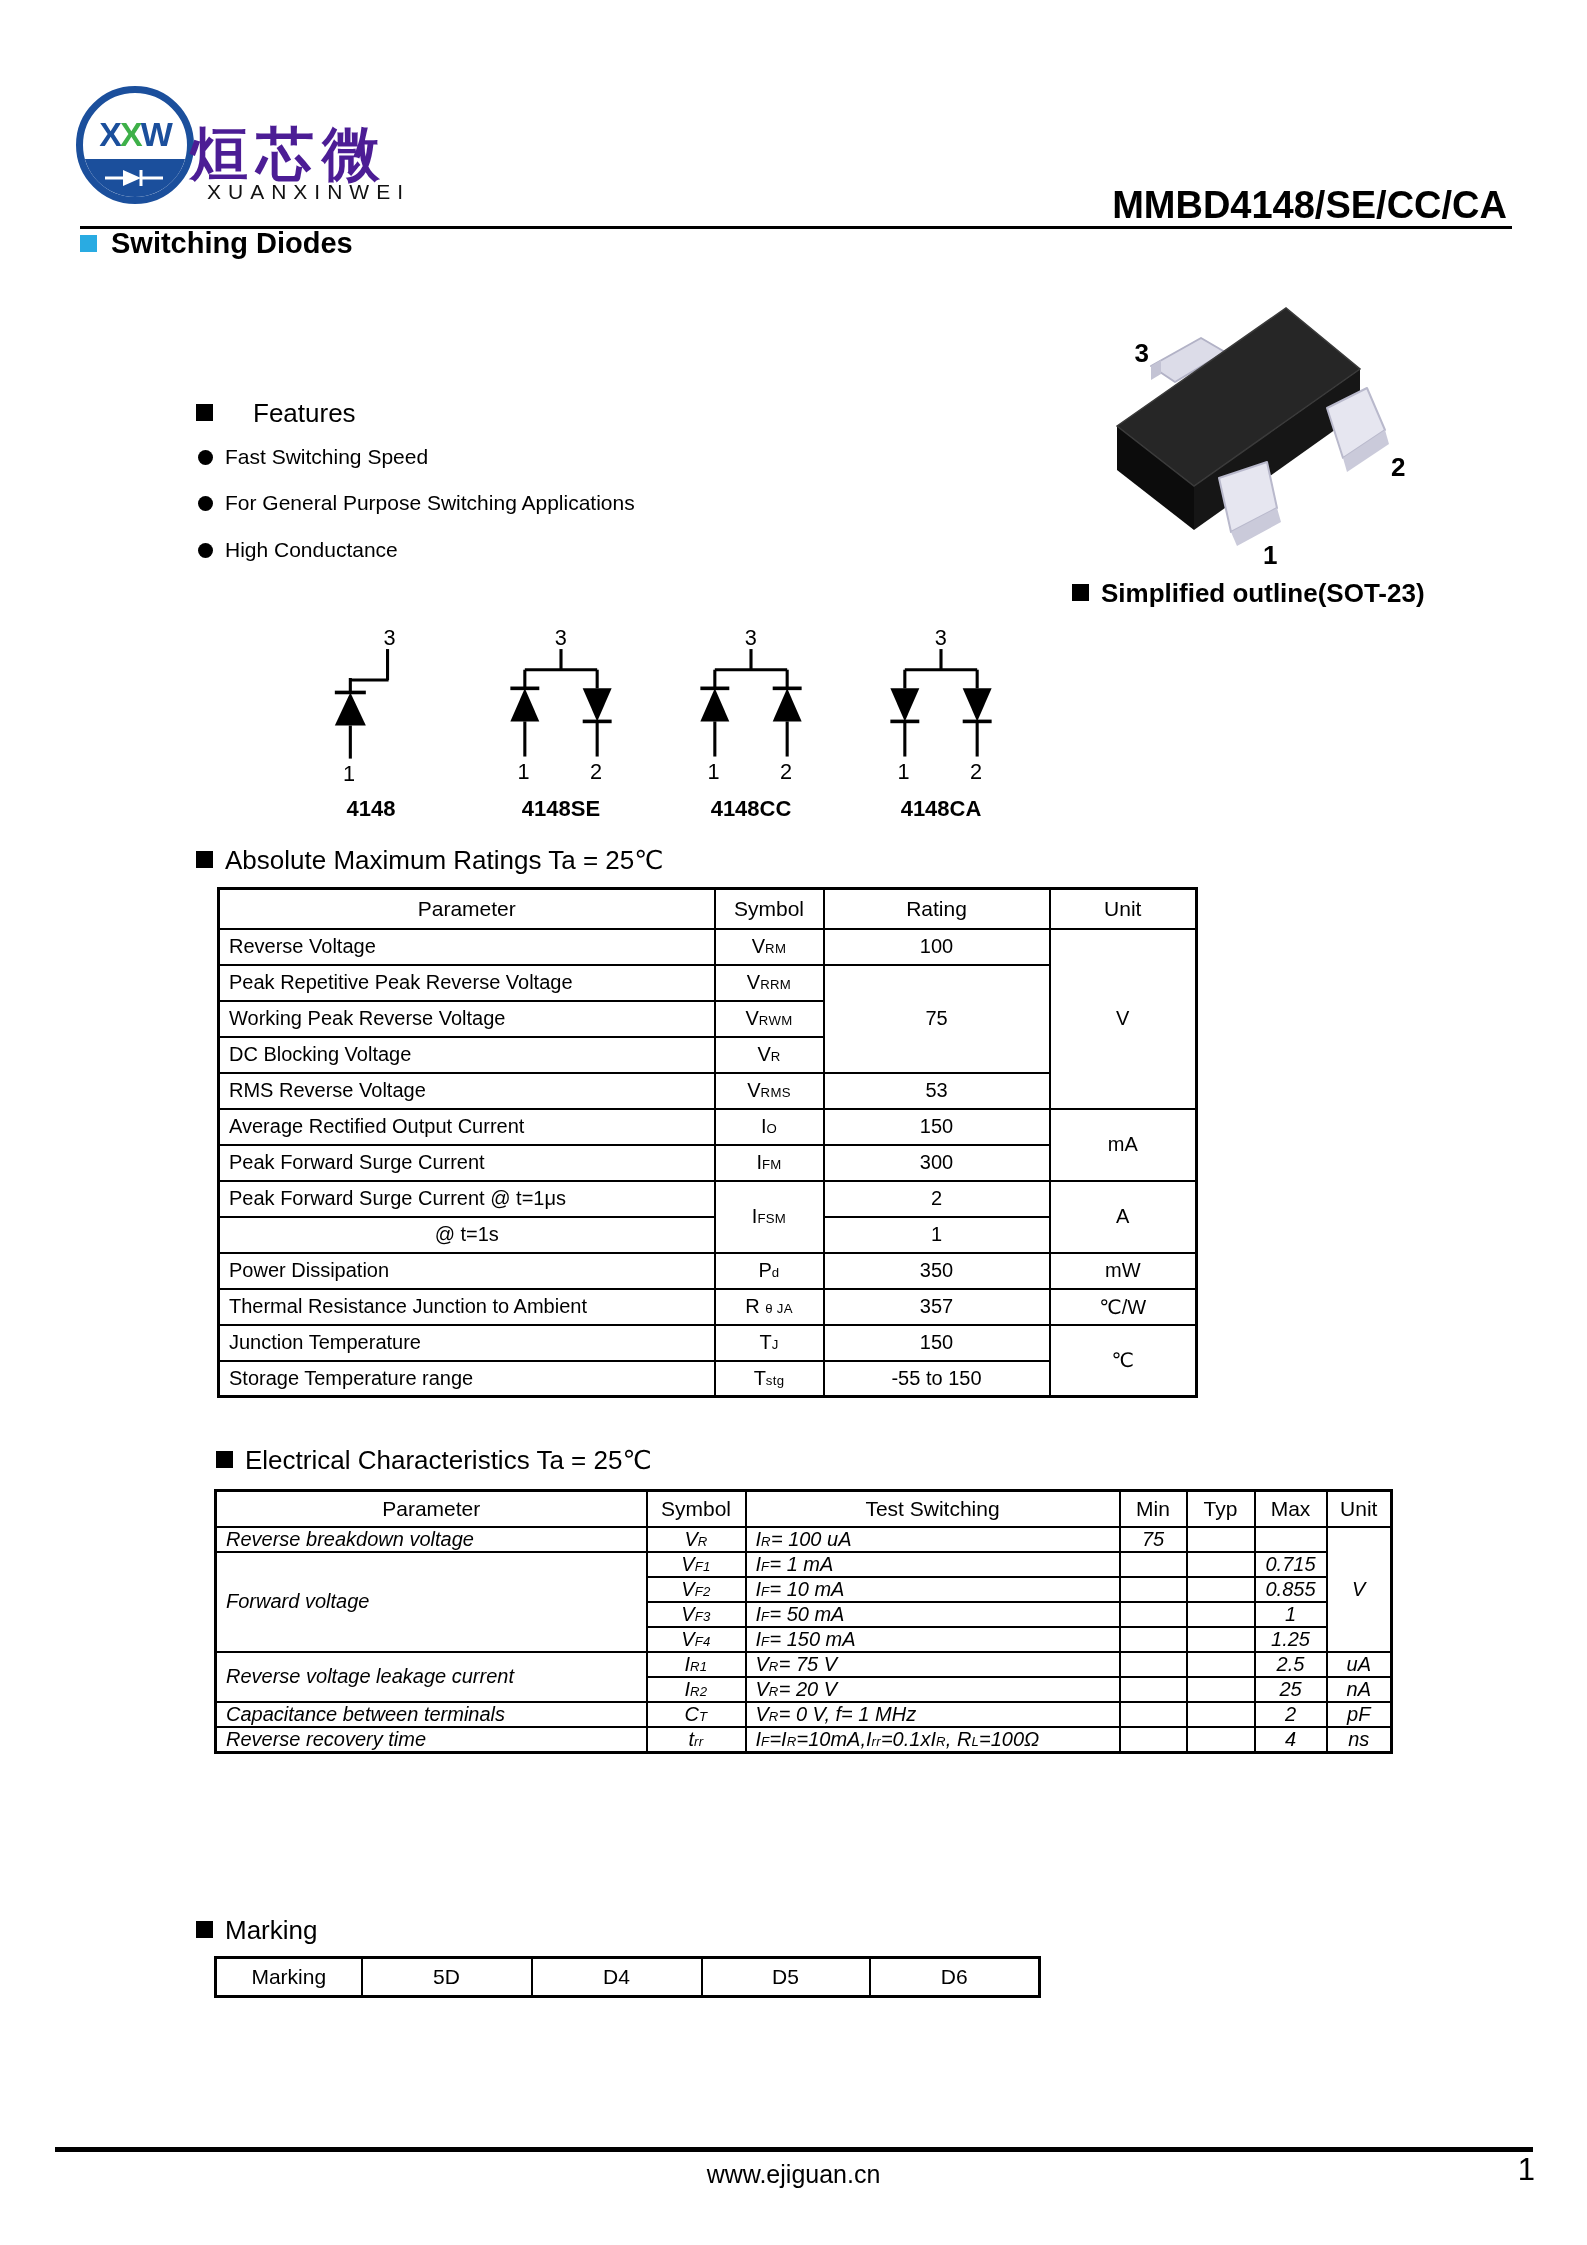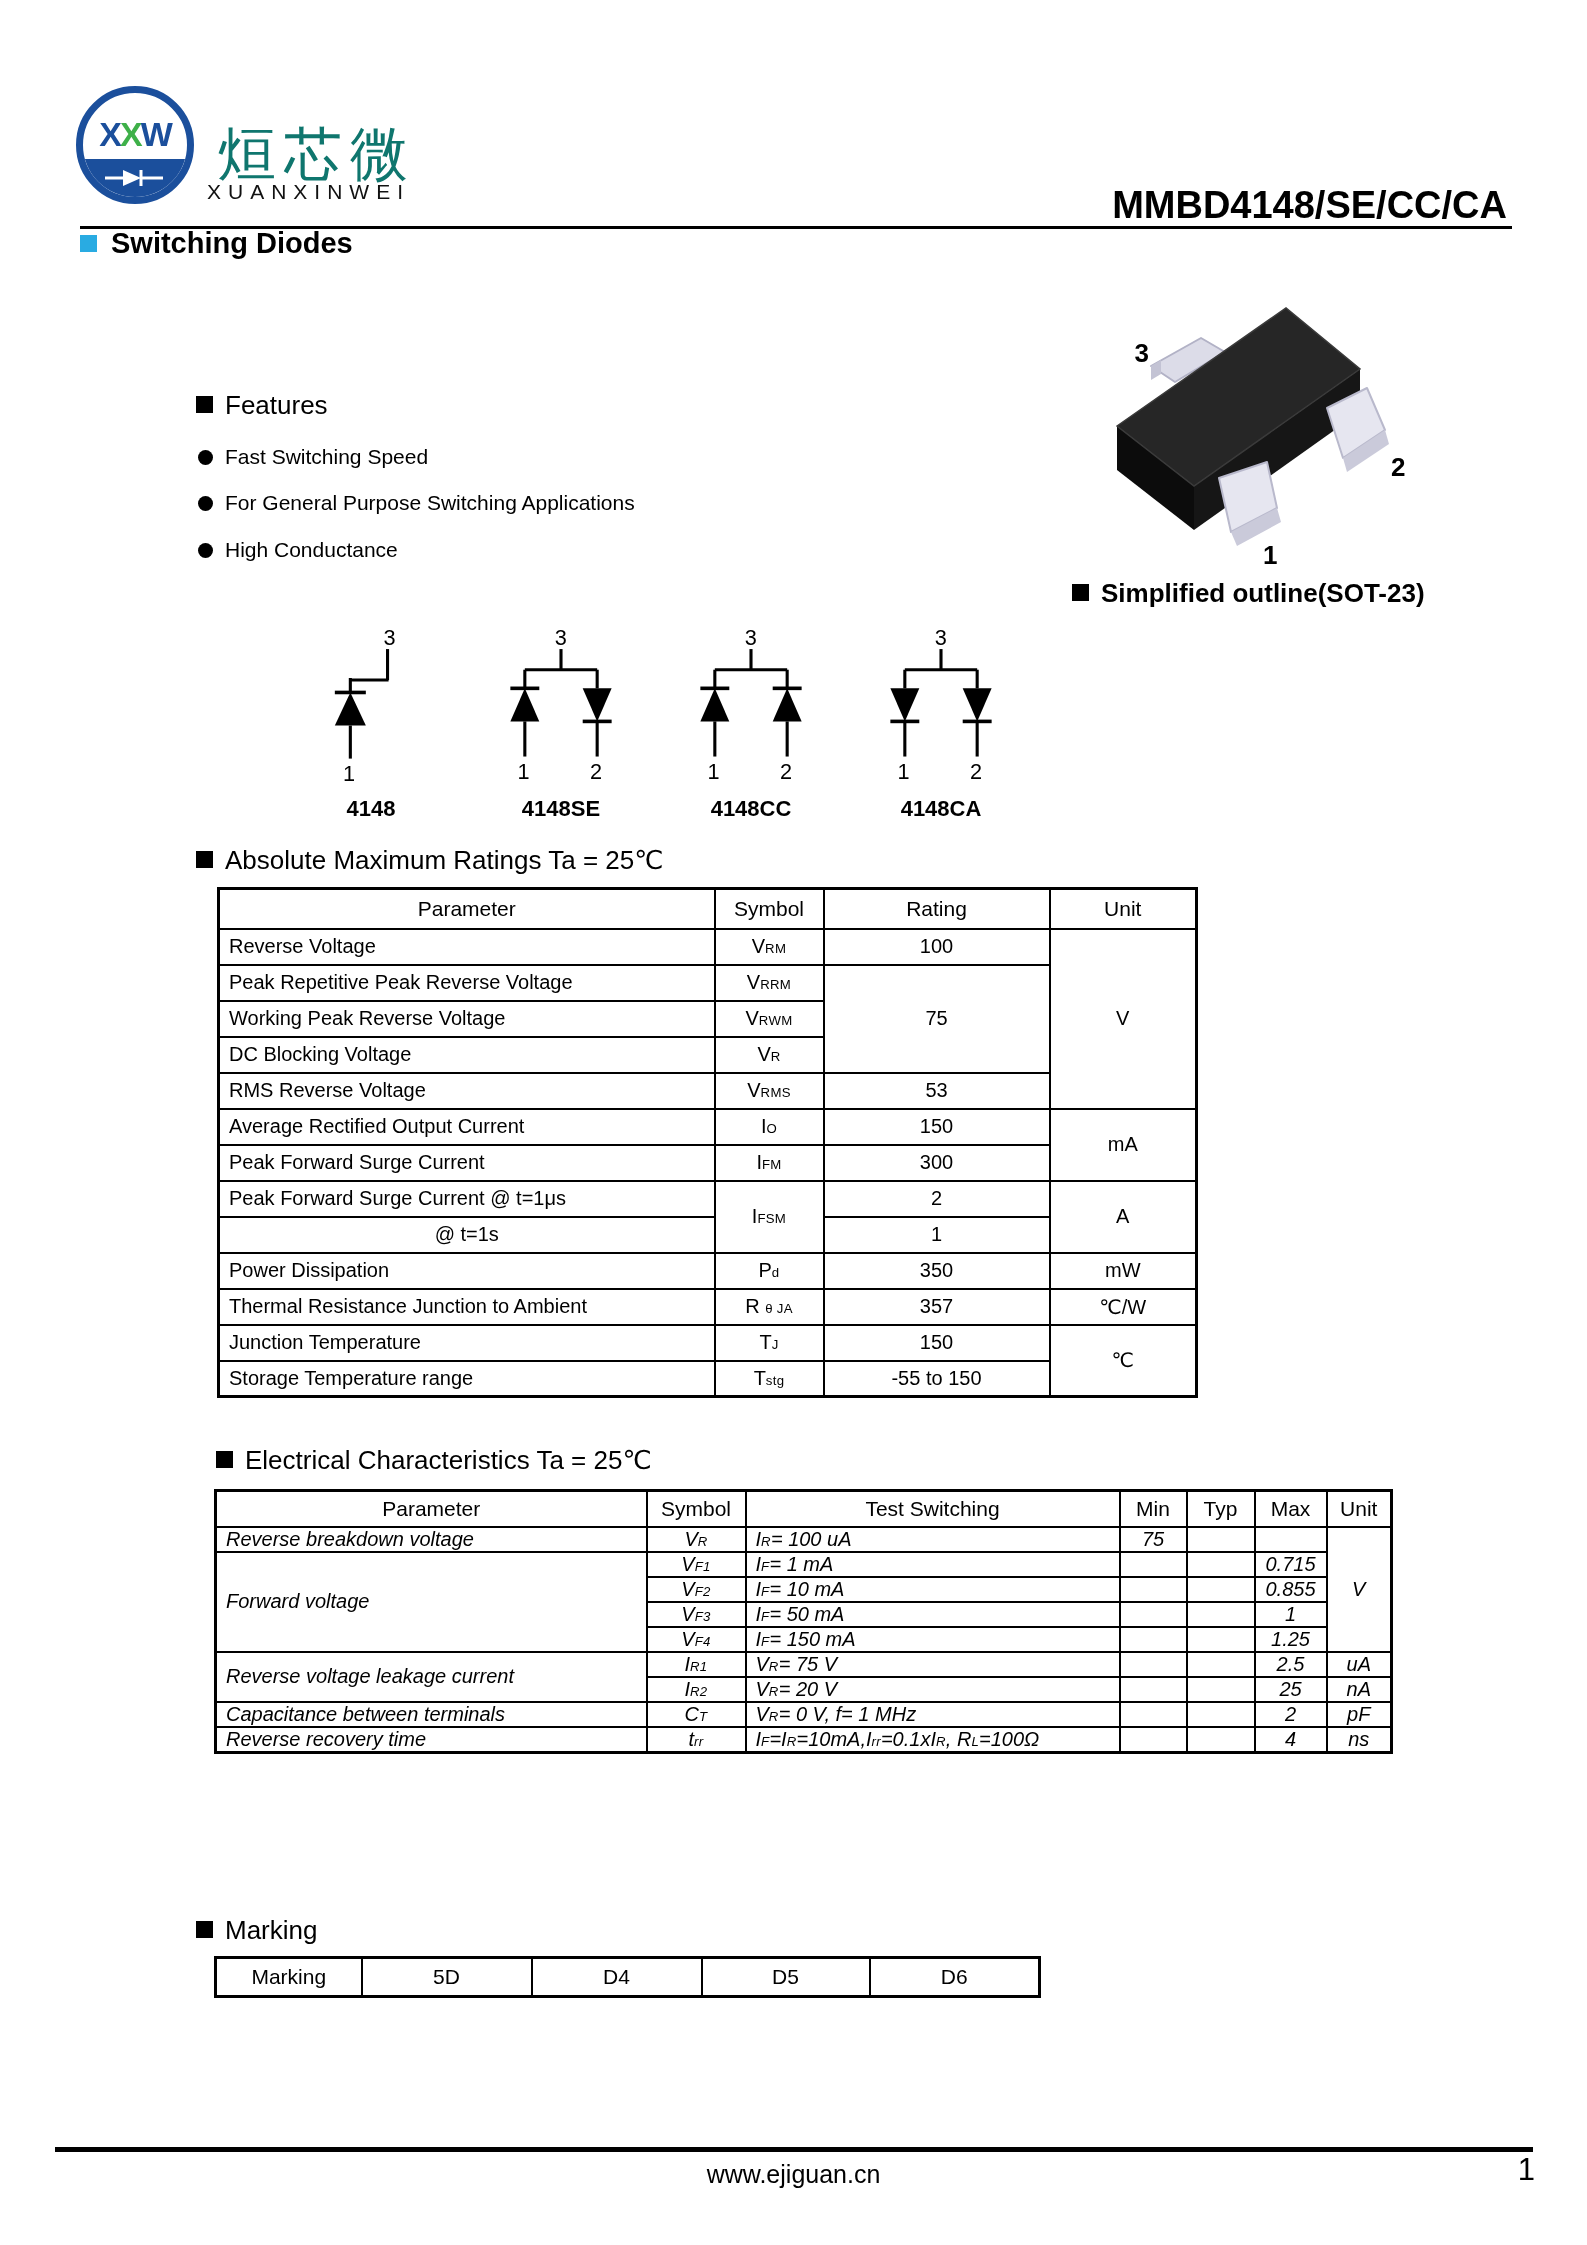--- a/index.html
+++ b/index.html
@@ -21,22 +21,22 @@
     position:absolute; top:22px; left:0; width:100%;
     text-align:center; font-weight:bold; font-size:34px; letter-spacing:-2px;
   }
   .logo-letters .l-blue { color:#1b4f9c; }
   .logo-letters .l-green { color:#3eb049; }
   .logo-band {
     position:absolute; bottom:0; left:0; width:100%; height:38px;
     background:#1b4f9c; display:flex; align-items:center; justify-content:center;
   }
   .brand-cn {
-    left:218px; top:116px; font-size:58px; font-weight:normal;
-    letter-spacing:8px; color:#0f766e;
+    left:190px; top:116px; font-size:58px; font-weight:bold;
+    letter-spacing:8px; color:#4c1d95;
     font-family:"DejaVu Sans","Liberation Sans",sans-serif;
   }
   .brand-en {
     left:207px; top:180px; font-size:21px; font-weight:400;
     letter-spacing:7px; color:#111;
   }
   .part-title {
     right:80px; top:184px; font-size:38px; font-weight:bold; letter-spacing:0;
   }
   .rule-top { left:80px; top:226px; width:1432px; height:3px; background:#000; }
@@ -107,21 +107,21 @@
 <div class="abs brand-cn">烜芯微</div>
 <div class="abs brand-en">XUANXINWEI</div>
 <div class="abs part-title">MMBD4148/SE/CC/CA</div>
 <div class="abs rule-top"></div>
 
 <div class="abs cat-heading">
   <span class="cat-square"></span>
   <span class="cat-text">Switching Diodes</span>
 </div>
 
-<div class="abs sec" style="left:196px; top:390px;">
+<div class="abs sec" style="left:196px; top:398px;gap:28px;">
   <span class="sq"></span>
   <span class="tx">Features</span>
 </div>
 <div class="abs feat-item" style="left:198px; top:445px;">
   <span class="feat-dot"></span>
   <span class="feat-tx">Fast Switching Speed</span>
 </div>
 <div class="abs feat-item" style="left:198px; top:491px;">
   <span class="feat-dot"></span>
   <span class="feat-tx">For General Purpose Switching Applications</span>

